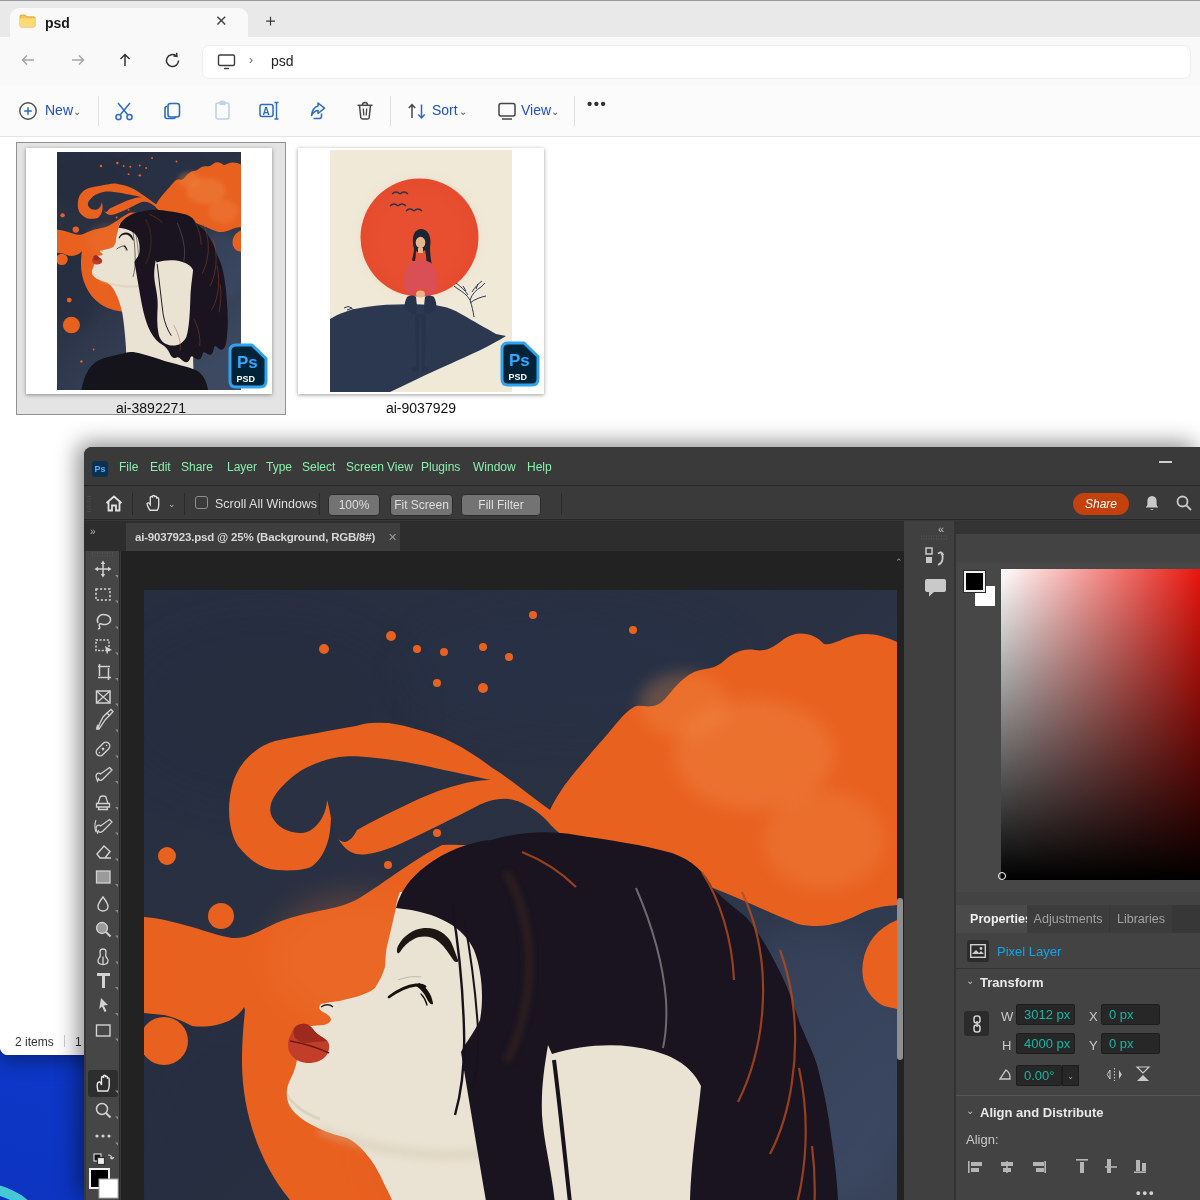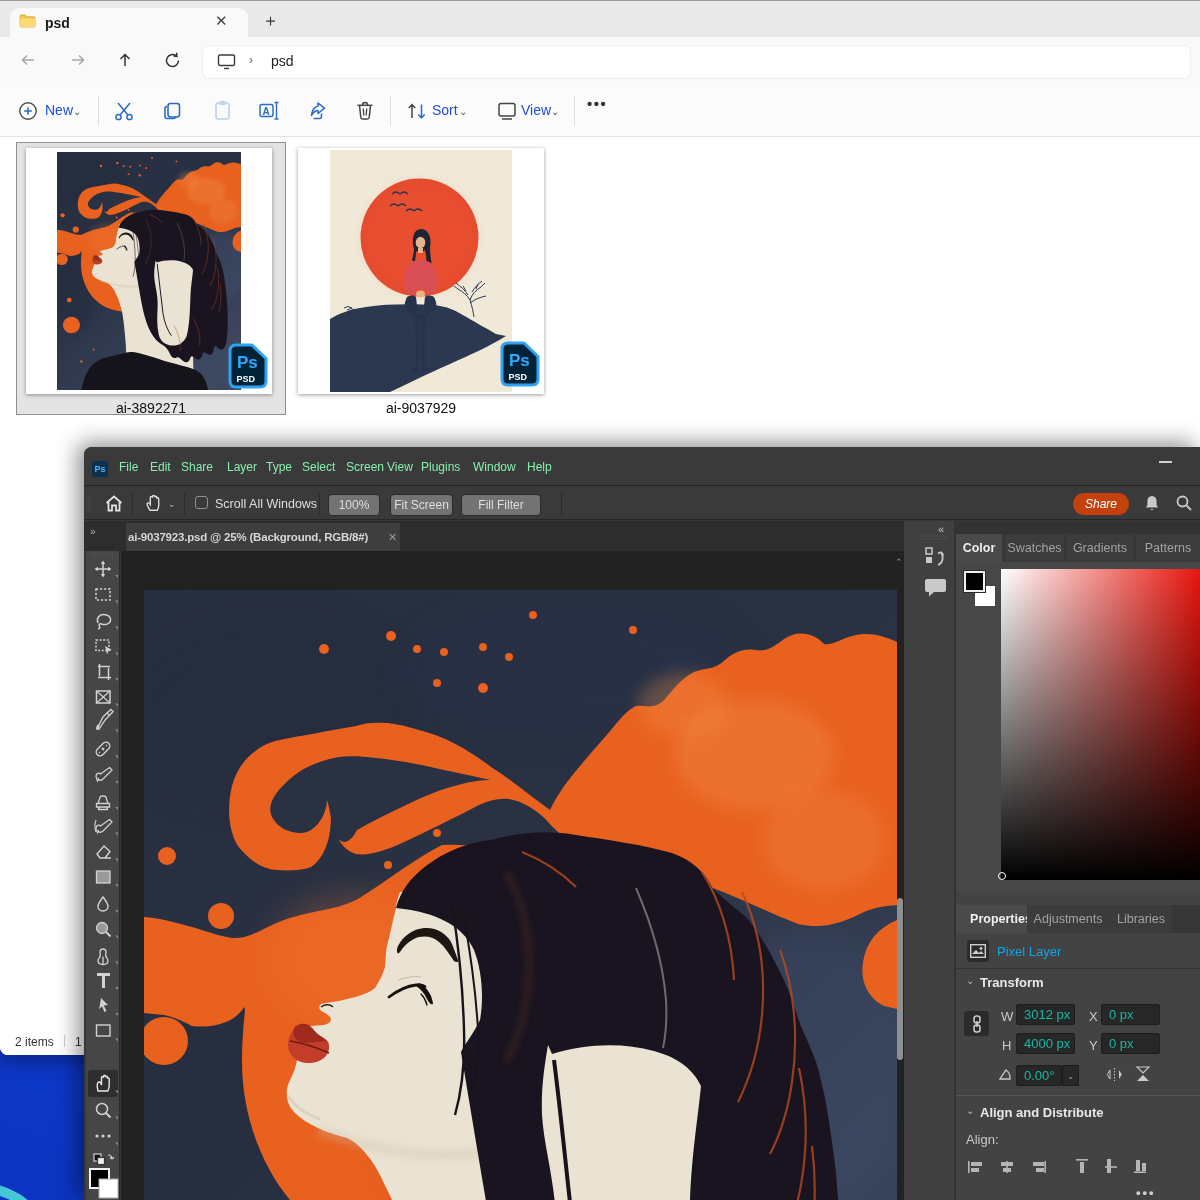--- a/index.html
+++ b/index.html
@@ -31,21 +31,21 @@
 #ps{position:absolute;left:84px;top:447px;width:1116px;height:753px;background:#383838;border-top-left-radius:8px;overflow:hidden;box-shadow:-6px -4px 22px rgba(0,0,0,.45);}
 .menubar{position:absolute;left:0;top:0;width:1116px;height:39px;background:#3a3a3a;border-bottom:1px solid #262626;}
 .menubar span{font-size:12px;color:#86efac;}
 .pslogo{position:absolute;left:8px;top:14px;width:16px;height:16px;background:#0c3050;border-radius:3px;color:#53b2f9;font-size:9px;font-weight:700;text-align:center;line-height:16px;}
 .minim{position:absolute;left:1075px;top:14px;width:13px;height:2px;background:#cfcfcf;}
 .optbar{position:absolute;left:0;top:40px;width:1116px;height:33px;background:#3a3a3a;border-bottom:1px solid #262626;}
 .optbtn{position:absolute;top:7px;height:22px;background:#737373;border:1px solid #2b2b2b;border-radius:4px;color:#dedede;font-size:12px;text-align:center;line-height:20px;}
 .odiv{position:absolute;top:6px;width:1px;height:22px;background:#2b2b2b;}
 .share{position:absolute;left:989px;top:6px;width:56px;height:22px;background:#c2410c;border-radius:11px;color:#fff;font-size:12px;text-align:center;line-height:22px;font-style:italic;}
 .tabrow{position:absolute;left:0;top:74px;width:1116px;height:30px;background:#2d2d2d;}
-.doctab{position:absolute;left:42px;top:2px;width:274px;height:28px;background:#3e3e3e;color:#d6d6d6;font-size:11.5px;font-weight:700;line-height:28px;padding-left:2px;letter-spacing:-0.2px;}
+.doctab{position:absolute;left:42px;top:2px;width:274px;height:28px;background:#3e3e3e;color:#d6d6d6;font-size:11.5px;font-weight:700;line-height:28px;padding-left:9px;letter-spacing:-0.2px;}
 .toolcol{position:absolute;left:2px;top:104px;width:34px;height:649px;background:#464646;border-right:1px solid #2a2a2a;}
 .viewport{position:absolute;left:37px;top:104px;width:783px;height:649px;background:#222222;overflow:hidden;}
 .iconstrip{position:absolute;left:820px;top:74px;width:52px;height:679px;background:#404040;border-right:2px solid #333;}
 .panelcol{position:absolute;left:872px;top:74px;width:244px;height:679px;background:#434343;}
 .ptabs{position:absolute;left:0px;top:13px;width:244px;height:28px;background:#373737;}
 .ptab{position:absolute;top:0;height:28px;font-size:12.5px;color:#a2a2a2;text-align:center;line-height:28px;background:#3c3c3c;}
 .ptab.act{background:#4a4a4a;color:#f0f0f0;font-weight:700;}
 .field{position:absolute;height:21px;background:#272727;border:1px solid #1d1d1d;border-radius:2px;color:#14b8a6;font-size:13px;line-height:19px;padding-left:7px;}
 .flabel{position:absolute;font-size:13px;color:#c9c9c9;}
 .bold{font-weight:700;color:#e8e8e8;}
@@ -458,26 +458,20 @@
     <svg style="position:absolute;left:20px;top:26px" width="24" height="22" viewBox="0 0 24 22">
         <rect x="2" y="1" width="6" height="6" fill="none" stroke="#c9c9c9" stroke-width="1.5"></rect>
         <rect x="2" y="10" width="6" height="6" fill="#c9c9c9"></rect>
         <path d="M14 18 C19 16 20 10 17 5 M17 5 L14 6.5 M17 5 L19.5 8" stroke="#c9c9c9" stroke-width="1.8" fill="none"></path>
       </svg>
     <svg style="position:absolute;left:20px;top:56px" width="23" height="21" viewBox="0 0 23 21">
         <path d="M3 2 H20 Q22 2 22 4 V13 Q22 15 20 15 H10 L5 19.5 V15 H3 Q1 15 1 13 V4 Q1 2 3 2 Z" fill="#c9c9c9"></path>
       </svg>
   </div>
   <div class="panelcol">
-    <div class="ptabs">
-      <div class="ptab act" style="left:0;width:46px">Color</div>
-      <div class="ptab" style="left:49px;width:59px">Swatches</div>
-      <div class="ptab" style="left:111px;width:66px">Gradients</div>
-      <div class="ptab" style="left:180px;width:64px">Patterns</div>
-    </div>
     <div style="position:absolute;left:0;top:0px;width:244px;height:13px;background:#333333"></div>
     <div style="position:absolute;left:0;top:41px;width:244px;height:330px;background:#474747">
       <div style="position:absolute;left:19px;top:24px;width:20px;height:20px;background:#fff"></div>
       <div style="position:absolute;left:8px;top:9px;width:21px;height:21px;background:#000;border:2px solid #f0f0f0;outline:1px solid #2a2a2a"></div>
       <div style="position:absolute;left:45px;top:7px;width:199px;height:311px;background:linear-gradient(to bottom,rgba(0,0,0,0) 0%,#000 100%),linear-gradient(to right,#ffffff 0%,#e8150d 100%)"></div>
       <div style="position:absolute;left:42px;top:310px;width:8px;height:8px;border:1.5px solid #fff;border-radius:50%"></div>
     </div>
     <div class="ptabs" style="top:384px;background:#373737">
       <div class="ptab act" style="left:0;width:90px">Properties</div>
       <div class="ptab" style="left:71px;width:82px">Adjustments</div>

